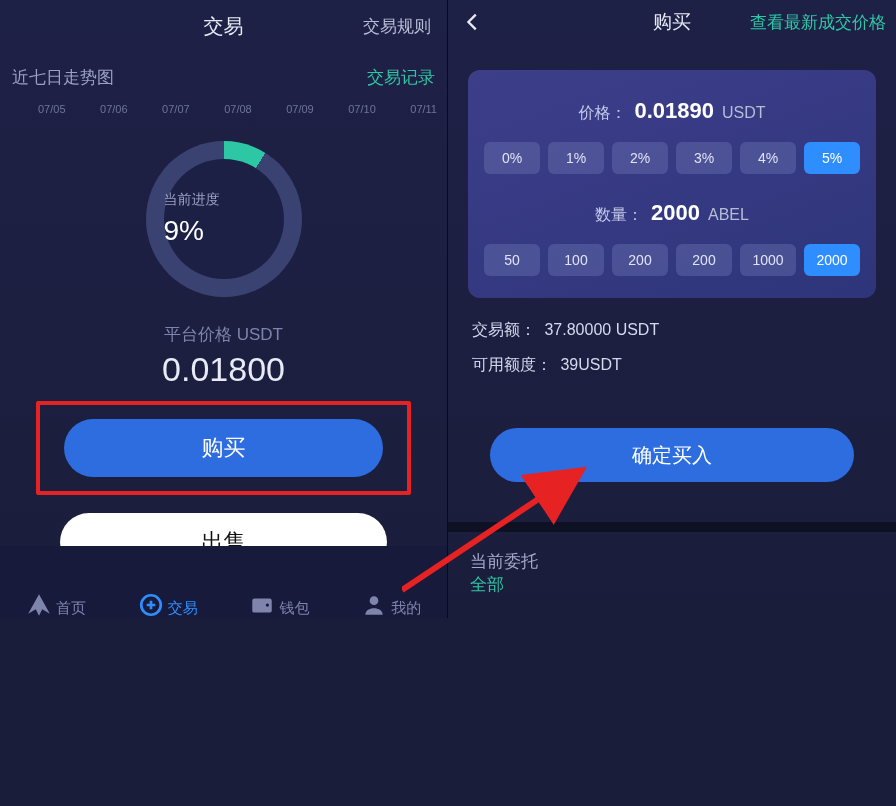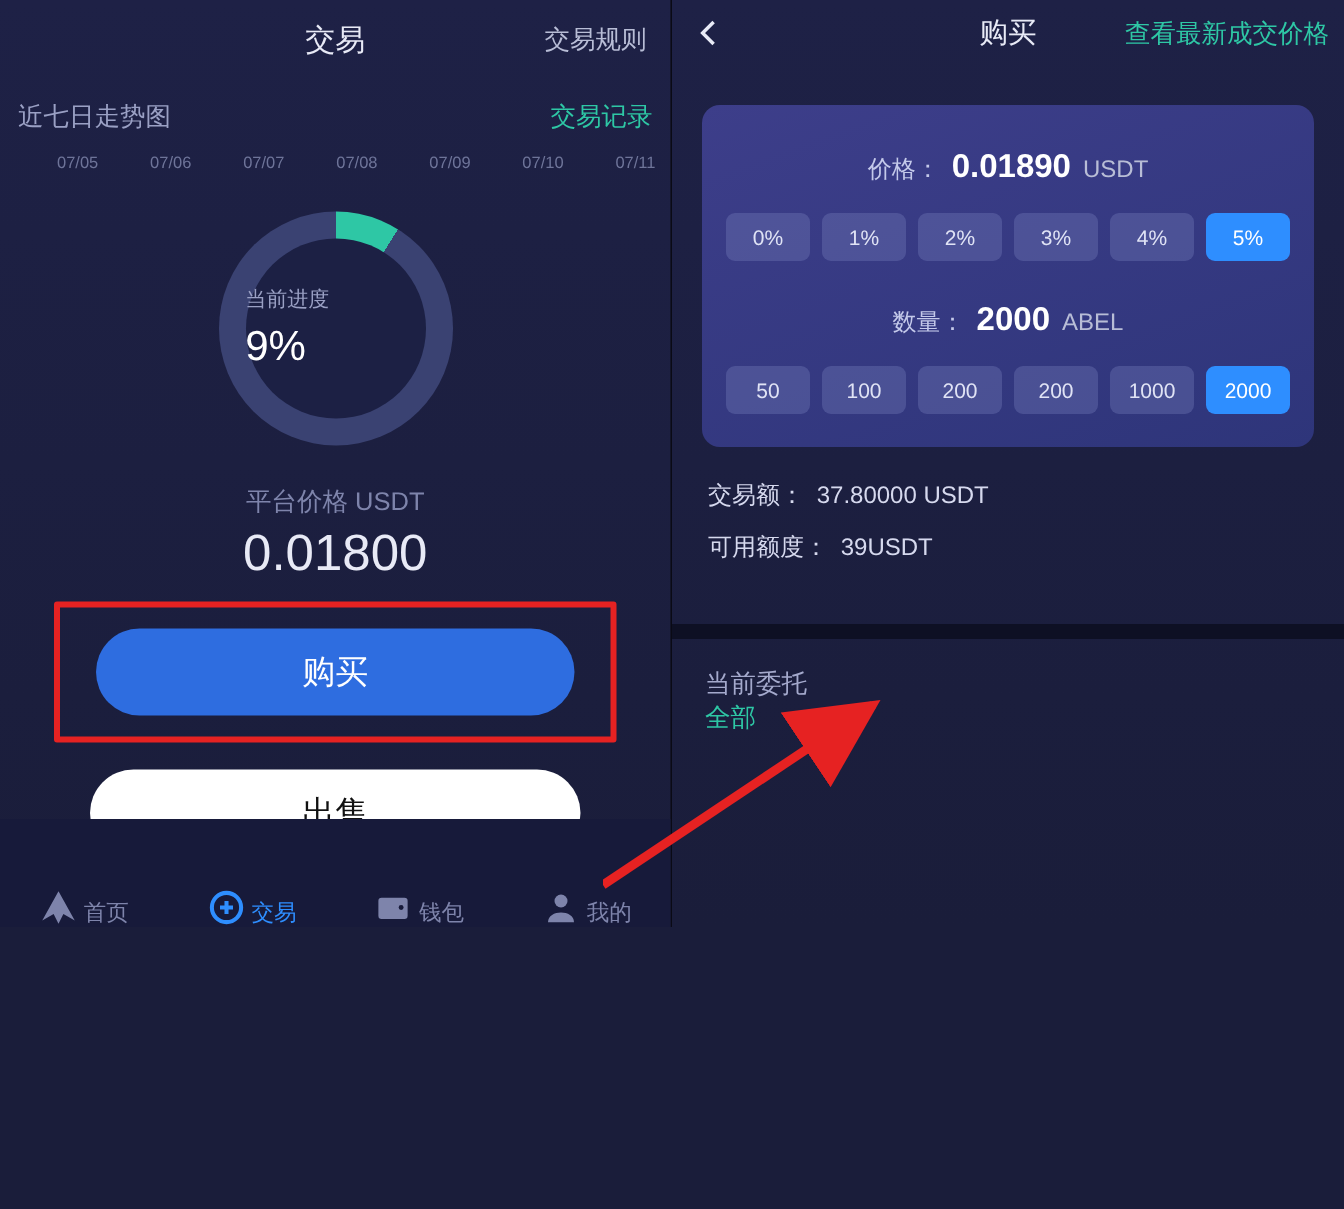--- a/index.html
+++ b/index.html
@@ -272,20 +272,21 @@
 
   <div class="info-line">
     <span class="k">交易额：</span>
     <span>37.80000 USDT</span>
   </div>
   <div class="info-line">
     <span class="k">可用额度：</span>
     <span>39USDT</span>
   </div>
 
+  <div class="btn-confirm">确定买入</div>
 
   <div class="divider"></div>
 
   <div class="orders-row">
     <span class="ol">当前委托</span>
     <span class="or">全部</span>
   </div>
 </div>
 
 <svg class="arrow" viewBox="0 0 195 145">

